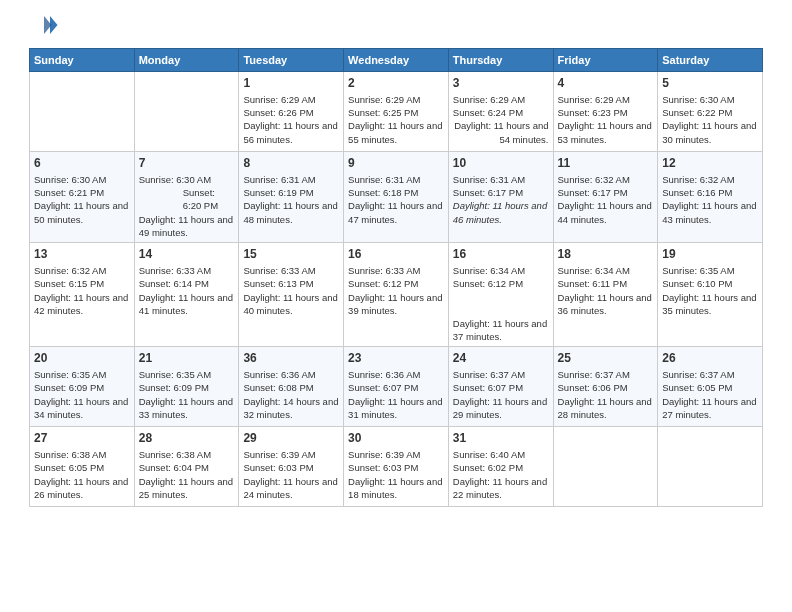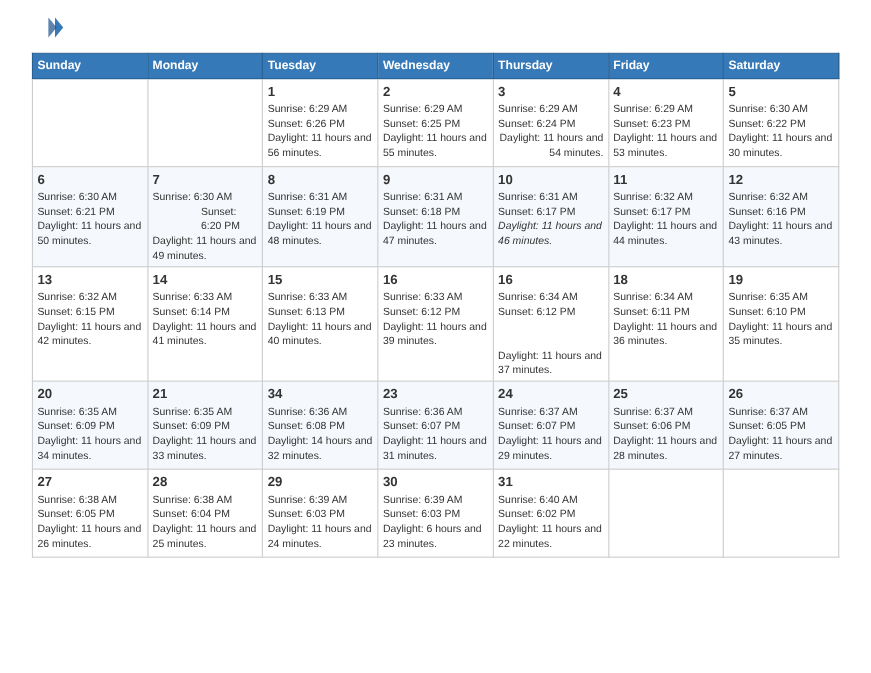--- a/index.html
+++ b/index.html
@@ -251,21 +251,21 @@
             <span style="display: block;">Sunset: 6:09 PM</span>
             <span style="display: block;">Daylight: 11 hours and 34 minutes.</span>
           </td>
           <td>
             <span class="day-number">21</span>
             <span style="display: block;">Sunrise: 6:35 AM</span>
             <span style="display: block;">Sunset: 6:09 PM</span>
             <span style="display: block;">Daylight: 11 hours and 33 minutes.</span>
           </td>
           <td>
-            <span class="day-number">34</span>
+            <span class="day-number">36</span>
             <span style="display: block;">Sunrise: 6:36 AM</span>
             <span style="display: block;">Sunset: 6:08 PM</span>
             <span style="display: block;">Daylight: 14 hours and 32 minutes.</span>
           </td>
           <td>
             <span class="day-number">23</span>
             <span style="display: block;">Sunrise: 6:36 AM</span>
             <span style="display: block;">Sunset: 6:07 PM</span>
             <span style="display: block;">Daylight: 11 hours and 31 minutes.</span>
           </td>
@@ -304,21 +304,21 @@
           <td>
             <span class="day-number">29</span>
             <span style="display: block;">Sunrise: 6:39 AM</span>
             <span style="display: block;">Sunset: 6:03 PM</span>
             <span style="display: block;">Daylight: 11 hours and 24 minutes.</span>
           </td>
           <td>
             <span class="day-number">30</span>
             <span style="display: block;">Sunrise: 6:39 AM</span>
             <span style="display: block;">Sunset: 6:03 PM</span>
-            <span style="display: block;">Daylight: 6 hours and 23 minutes.</span>
+            <span style="display: block;">Daylight: 11 hours and 18 minutes.</span>
           </td>
           <td>
             <span class="day-number">31</span>
             <span style="display: block;">Sunrise: 6:40 AM</span>
             <span style="display: block;">Sunset: 6:02 PM</span>
             <span style="display: block;">Daylight: 11 hours and 22 minutes.</span>
           </td>
           <td class="empty-cell"></td>
           <td class="empty-cell"></td>
         </tr>

